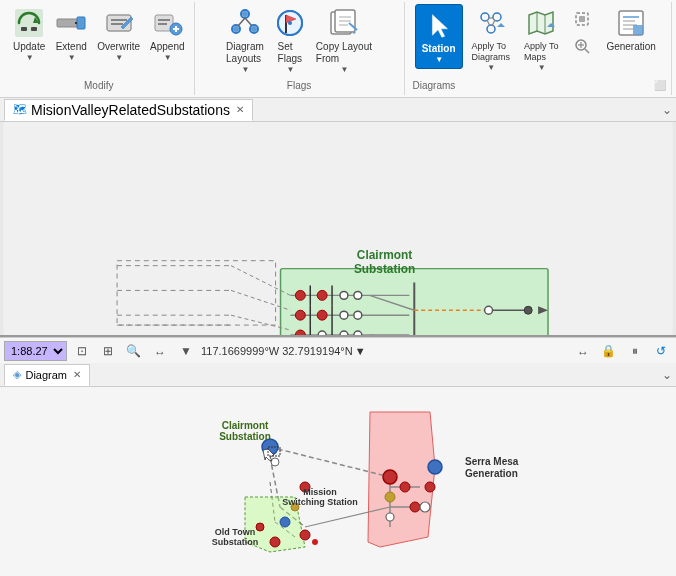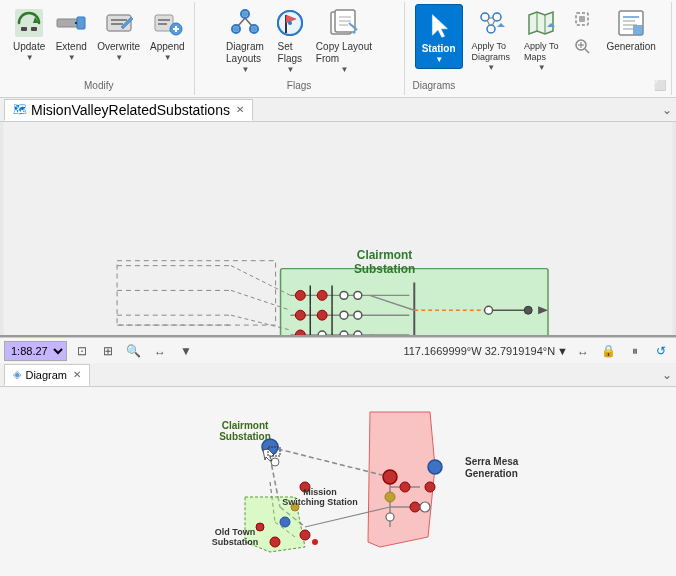--- a/index.html
+++ b/index.html
@@ -42,21 +42,21 @@
     .tab-item.active-tab { background: white; border-bottom: 1px solid white; }
 
     .expand-btn { margin-left: auto; cursor: pointer; color: #666; font-size: 12px; }
     
     
     .diagram-svg { position: absolute; top: 0; left: 0; width: 100%; height: 100%; }
     
     
     .bottom-toolbar { background: #f5f5f5; border-top: 1px solid #ccc; height: 26px; display: flex; align-items: center; padding: 0 4px; gap: 4px; }
     .zoom-select { height: 20px; font-size: 11px; border: 1px solid #aaa; background: #c4b5fd; padding: 0 2px; width: 63px; }
-    .coord-display { flex: 1; text-align: center; font-size: 11px; color: #333; cursor: pointer; display: flex; align-items: center; justify-content: flex-end; gap: 2px; }
+    .coord-display { flex: 1; text-align: center; font-size: 11px; color: #333; cursor: pointer; display: flex; align-items: center; justify-content: flex-start; gap: 2px; }
     .toolbar-icon-btn { width: 22px; height: 22px; display: flex; align-items: center; justify-content: center; cursor: pointer; border: 1px solid transparent; border-radius: 2px; color: #555; font-size: 12px; }
   </style>
 </head>
 <body>
 
 <div class="ribbon">
   <div class="ribbon-content">
 
     <div class="ribbon-group" style="min-width:180px;">
       <div class="ribbon-buttons">

